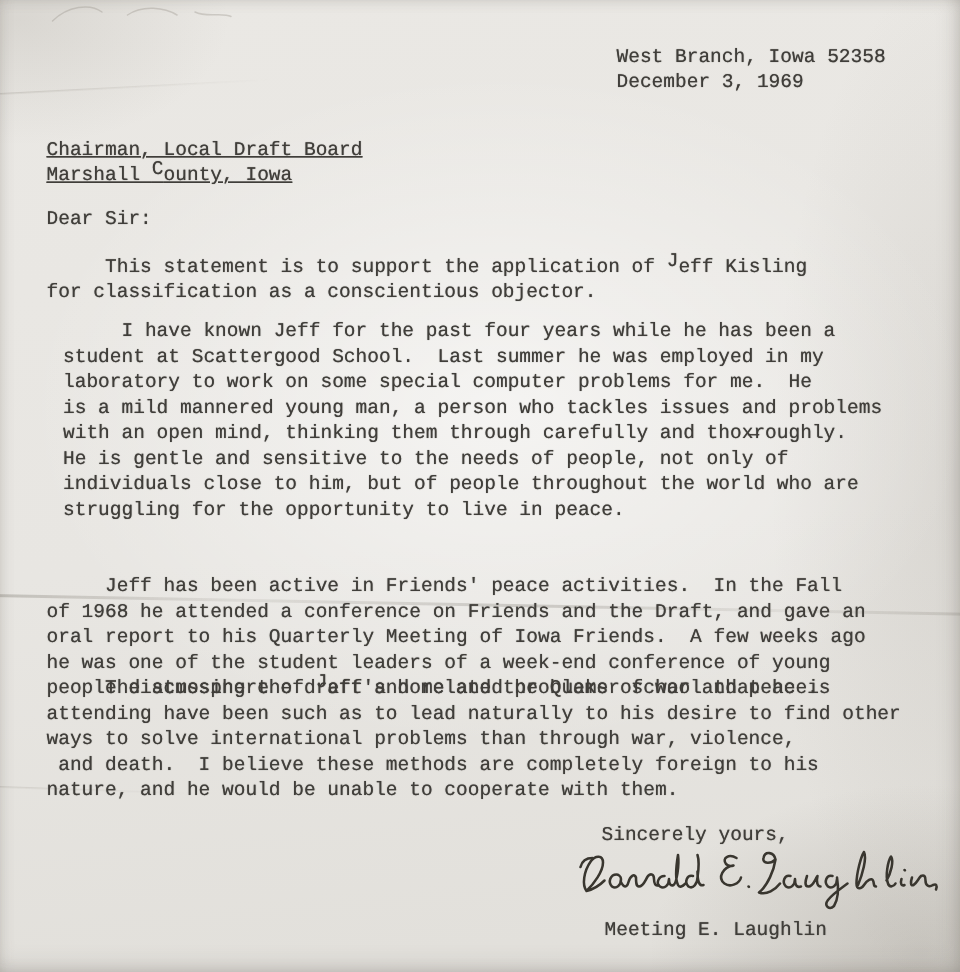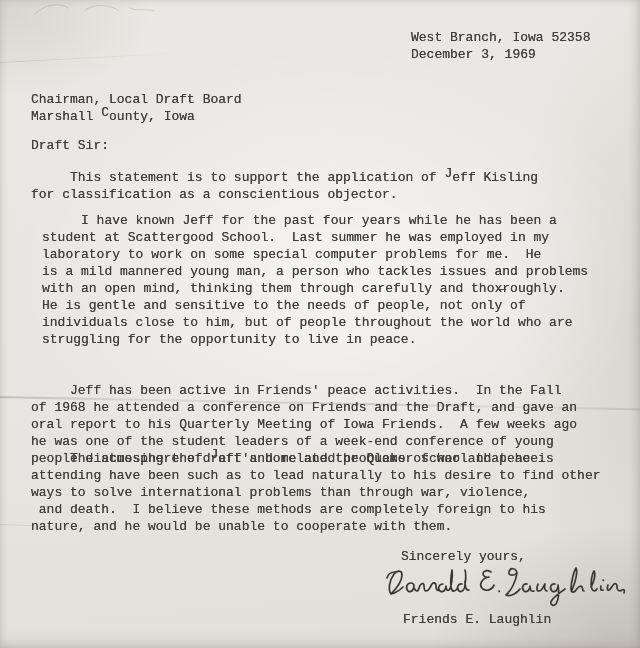--- a/index.html
+++ b/index.html
@@ -28,21 +28,21 @@
     position:absolute;
     font-size:13px;
     line-height:17px;
     white-space:pre;
     color:#403e3a;
     text-shadow:0 0 0.6px rgba(64,62,58,0.85);
     letter-spacing:0;
   }
   .raised { position:relative; top:-4px; }
   .heading    { left:411px; top:9px;margin-top:20px;   }
-  .recipient  { left:31px;  top:91px;  }
+  .recipient  { left:31px;  top:91px;text-decoration:underline;  }
   .salutation { left:31px;  top:137px; }
   .para-1     { left:31px;  top:169px; }
   .para-2     { left:31px;  top:212px;margin-left:11px; }
   .para-3     { left:31px;  top:358px;margin-top:24px; }
   .para-4     { left:31px;  top:450px; }
   .closing    { left:401px; top:548px; }
   .typedname  { left:403px; top:611px; }
   .crease {
     position:absolute;
     pointer-events:none;
@@ -102,21 +102,21 @@
   <div class="crease crease-top"></div>
   <div class="crease crease-main"></div>
   <div class="crease crease-bottom"></div>
 
   <div class="typed heading">West Branch, Iowa 52358
 December 3, 1969</div>
 
   <div class="typed recipient">Chairman, Local Draft Board
 Marshall <span class="raised">C</span>ounty, Iowa</div>
 
-  <div class="typed salutation">Draft Sir:</div>
+  <div class="typed salutation">Dear Sir:</div>
 
   <div class="typed para-1">     This statement is to support the application of <span class="raised">J</span>eff Kisling
 for classification as a conscientious objector.</div>
 
   <div class="typed para-2">     I have known Jeff for the past four years while he has been a
 student at Scattergood School.  Last summer he was employed in my
 laboratory to work on some special computer problems for me.  He
 is a mild mannered young man, a person who tackles issues and problems
 with an open mind, thinking them through carefully and thox̶roughly.
 He is gentle and sensitive to the needs of people, not only of
@@ -152,15 +152,15 @@
     <path d="M131,10 C130,5 124,4 123,9 C122,13 128,13 131,10 C130,17 126,27 120,32 C125,34 131,30 134,26"></path>
     <path d="M141,21 C137,20 135,25 138,28 C141,30 144,27 144,23 M144,23 C144,27 145,29 148,28"></path>
     <path d="M152,21 C151,24 150,28 153,28 C156,28 157,24 159,21 M159,21 C158,25 159,28 161,28"></path>
     <path d="M169,21 C165,20 163,25 166,28 C169,30 172,27 172,23 M172,22 C173,28 173,36 170,41 C167,44 163,41 166,37 C169,33 175,29 179,26"></path>
     <path d="M186,27 C189,20 192,9 190,5 C188,8 185,19 185,26 C185,30 188,30 190,27 C192,24 195,22 196,24 C197,26 196,28 198,28"></path>
     <path d="M205,24 C208,19 210,11 208,8 C206,11 204,21 206,26 C207,29 210,28 211,26"></path>
     <path d="M215,23 C214,26 215,28 217,27 M217,17 L217.3,17.3"></path>
     <path d="M222,22 C221,25 221,28 223,27 C225,26 226,23 228,21 C230,20 231,21 231,24 C231,27 233,29 236,27 C238,26 239,27 238,30"></path>
   </svg>
 
-  <div class="typed typedname">Friends E. Laughlin</div>
+  <div class="typed typedname">Meeting E. Laughlin</div>
 
 </div>
 
 </body></html>

